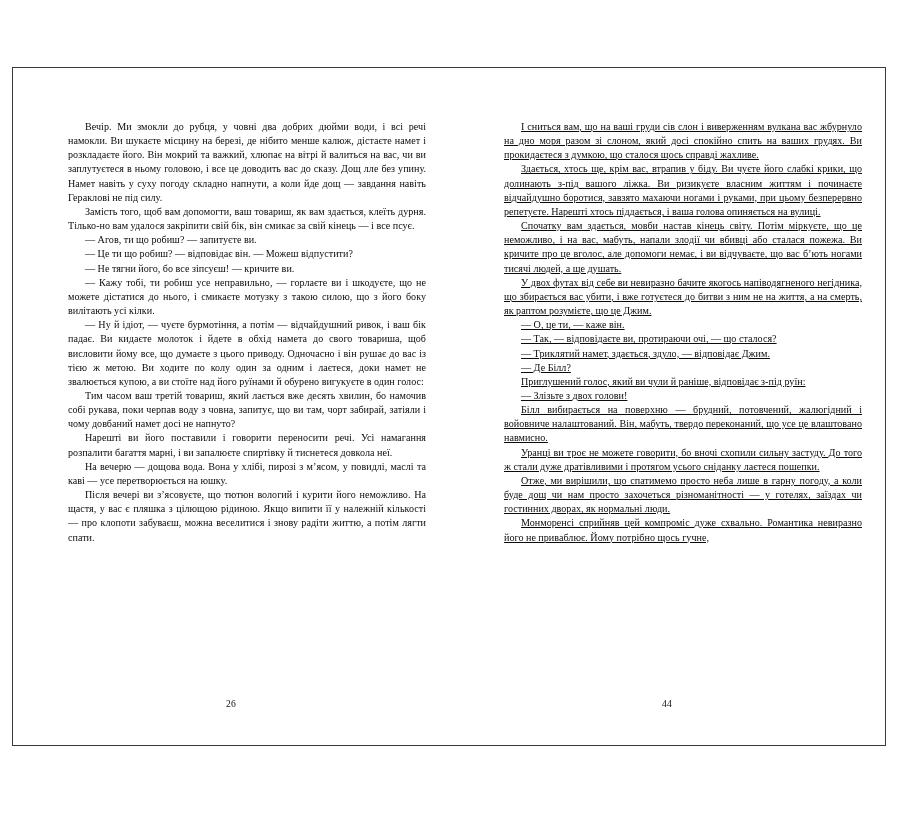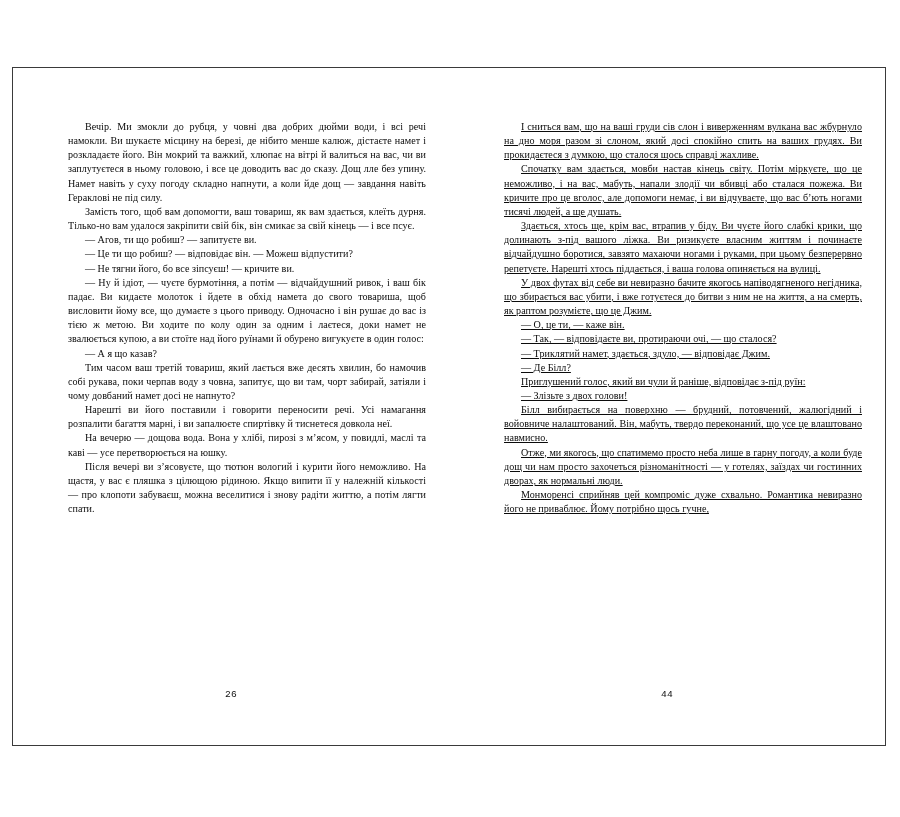--- a/index.html
+++ b/index.html
@@ -60,67 +60,68 @@
     letter-spacing: 0.02px;
     word-spacing: -0.05px;
   }
   
   .text-block p.dlg {
     text-align: left;
   }
 
   .folio {
     position: absolute;
-    bottom: 45px;
+    bottom: 36px;
     left: 0;
     width: 100%;
     text-align: center;
     font-size: 9.6px;
-    font-family: Liberation Mono, monospace;
+    font-family: Liberation Serif, serif;
     color: #111111;
     letter-spacing: 0.3px;
   }
 
   
   .page-left { border-right: 0px solid transparent; }
 </style>
 </head>
 <body>
 
 <div id="spread">
 
   <div class="page page-left">
     <div class="text-block">
         <p>Вечір. Ми змокли до рубця, у човні два добрих дюйми води, і всі речі намокли. Ви шукаєте місцину на березі, де нібито менше калюж, дістаєте намет і розкладаєте його. Він мокрий та важкий, хлюпає на вітрі й валиться на вас, чи ви заплутуєтеся в ньому головою, і все це доводить вас до сказу. Дощ лле без упину. Намет навіть у суху погоду складно напнути, а коли йде дощ — завдання навіть Гераклові не під силу.</p>
         <p>Замість того, щоб вам допомогти, ваш товариш, як вам здається, клеїть дурня. Тілько-но вам удалося закріпити свій бік, він смикає за свій кінець — і все псує.</p>
         <p class="dlg">— Агов, ти що робиш? — запитуєте ви.</p>
         <p class="dlg">— Це ти що робиш? — відповідає він. — Можеш відпустити?</p>
         <p class="dlg">— Не тягни його, бо все зіпсуєш! — кричите ви.</p>
+        <p>— Кажу тобі, ти робиш усе неправильно, — горлаєте ви і шкодуєте, що не можете дістатися до нього, і смикаєте мотузку з такою силою, що з його боку вилітають усі кілки.</p>
         <p>— Ну й ідіот, — чуєте бурмотіння, а потім — відчайдушний ривок, і ваш бік падає. Ви кидаєте молоток і йдете в обхід намета до свого товариша, щоб висловити йому все, що думаєте з цього приводу. Одночасно і він рушає до вас із тією ж метою. Ви ходите по колу один за одним і лаєтеся, доки намет не звалюється купою, а ви стоїте над його руїнами й обурено вигукуєте в один голос:</p>
-        <p class="dlg">— А я що казав?</p>
         <p>Тим часом ваш третій товариш, який лається вже десять хвилин, бо намочив собі рукава, поки черпав воду з човна, запитує, що ви там, чорт забирай, затіяли і чому довбаний намет досі не напнуто?</p>
         <p>Нарешті ви його поставили і говорити переносити речі. Усі намагання розпалити багаття марні, і ви запалюєте спиртівку й тиснетеся довкола неї.</p>
         <p>На вечерю — дощова вода. Вона у хлібі, пирозі з м’ясом, у повидлі, маслі та каві — усе перетворюється на юшку.</p>
         <p>Після вечері ви з’ясовуєте, що тютюн вологий і курити його неможливо. На щастя, у вас є пляшка з цілющою рідиною. Якщо випити її у належній кількості — про клопоти забуваєш, можна веселитися і знову радіти життю, а потім лягти спати.</p>
       </div>
     <div class="folio">26</div>
   </div>
 
   <div class="page page-right">
     <div class="text-block">
         <p>І сниться вам, що на ваші груди сів слон і виверженням вулкана вас жбурнуло на дно моря разом зі слоном, який досі спокійно спить на ваших грудях. Ви прокидаєтеся з думкою, що сталося щось справді жахливе.</p>
+        <p>Здається, хтось ще, крім вас, втрапив у біду. Ви чуєте його слабкі крики, що долинають з-під вашого ліжка. Ви ризикуєте власним життям і починаєте відчайдушно боротися, завзято махаючи ногами і руками, при цьому безперервно репетуєте. Нарешті хтось піддається, і ваша голова опиняється на вулиці.</p>
         <p>Спочатку вам здається, мовби настав кінець світу. Потім міркуєте, що це неможливо, і на вас, мабуть, напали злодії чи вбивці або сталася пожежа. Ви кричите про це вголос, але допомоги немає, і ви відчуваєте, що вас б’ють ногами тисячі людей, а ще душать.</p>
-        <p>Здається, хтось ще, крім вас, втрапив у біду. Ви чуєте його слабкі крики, що долинають з-під вашого ліжка. Ви ризикуєте власним життям і починаєте відчайдушно боротися, завзято махаючи ногами і руками, при цьому безперервно репетуєте. Нарешті хтось піддається, і ваша голова опиняється на вулиці.</p>
         <p>У двох футах від себе ви невиразно бачите якогось напіводягненого негідника, що збирається вас убити, і вже готуєтеся до битви з ним не на життя, а на смерть, як раптом розумієте, що це Джим.</p>
         <p class="dlg">— О, це ти, — каже він.</p>
         <p class="dlg">— Так, — відповідаєте ви, протираючи очі, — що сталося?</p>
         <p class="dlg">— Триклятий намет, здається, здуло, — відповідає Джим.</p>
         <p class="dlg">— Де Білл?</p>
         <p>Приглушений голос, який ви чули й раніше, відповідає з-під руїн:</p>
         <p class="dlg">— Злізьте з двох голови!</p>
         <p>Білл вибирається на поверхню — брудний, потовчений, жалюгідний і войовниче налаштований. Він, мабуть, твердо переконаний, що усе це влаштовано навмисно.</p>
-        <p>Отже, ми якогось, що спатимемо просто неба лише в гарну погоду, а коли буде дощ чи нам просто захочеться різноманітності — у готелях, заїздах чи гостинних дворах, як нормальні люди.</p>
+        <p>Уранці ви троє не можете говорити, бо вночі схопили сильну застуду. До того ж стали дуже дратівливими і протягом усього сніданку лаєтеся пошепки.</p>
+        <p>Отже, ми вирішили, що спатимемо просто неба лише в гарну погоду, а коли буде дощ чи нам просто захочеться різноманітності — у готелях, заїздах чи гостинних дворах, як нормальні люди.</p>
         <p>Монморенсі сприйняв цей компроміс дуже схвально. Романтика невиразно його не приваблює. Йому потрібно щось гучне,</p>
       </div>
     <div class="folio">44</div>
   </div>
 
 </div>
 
 </body></html>

